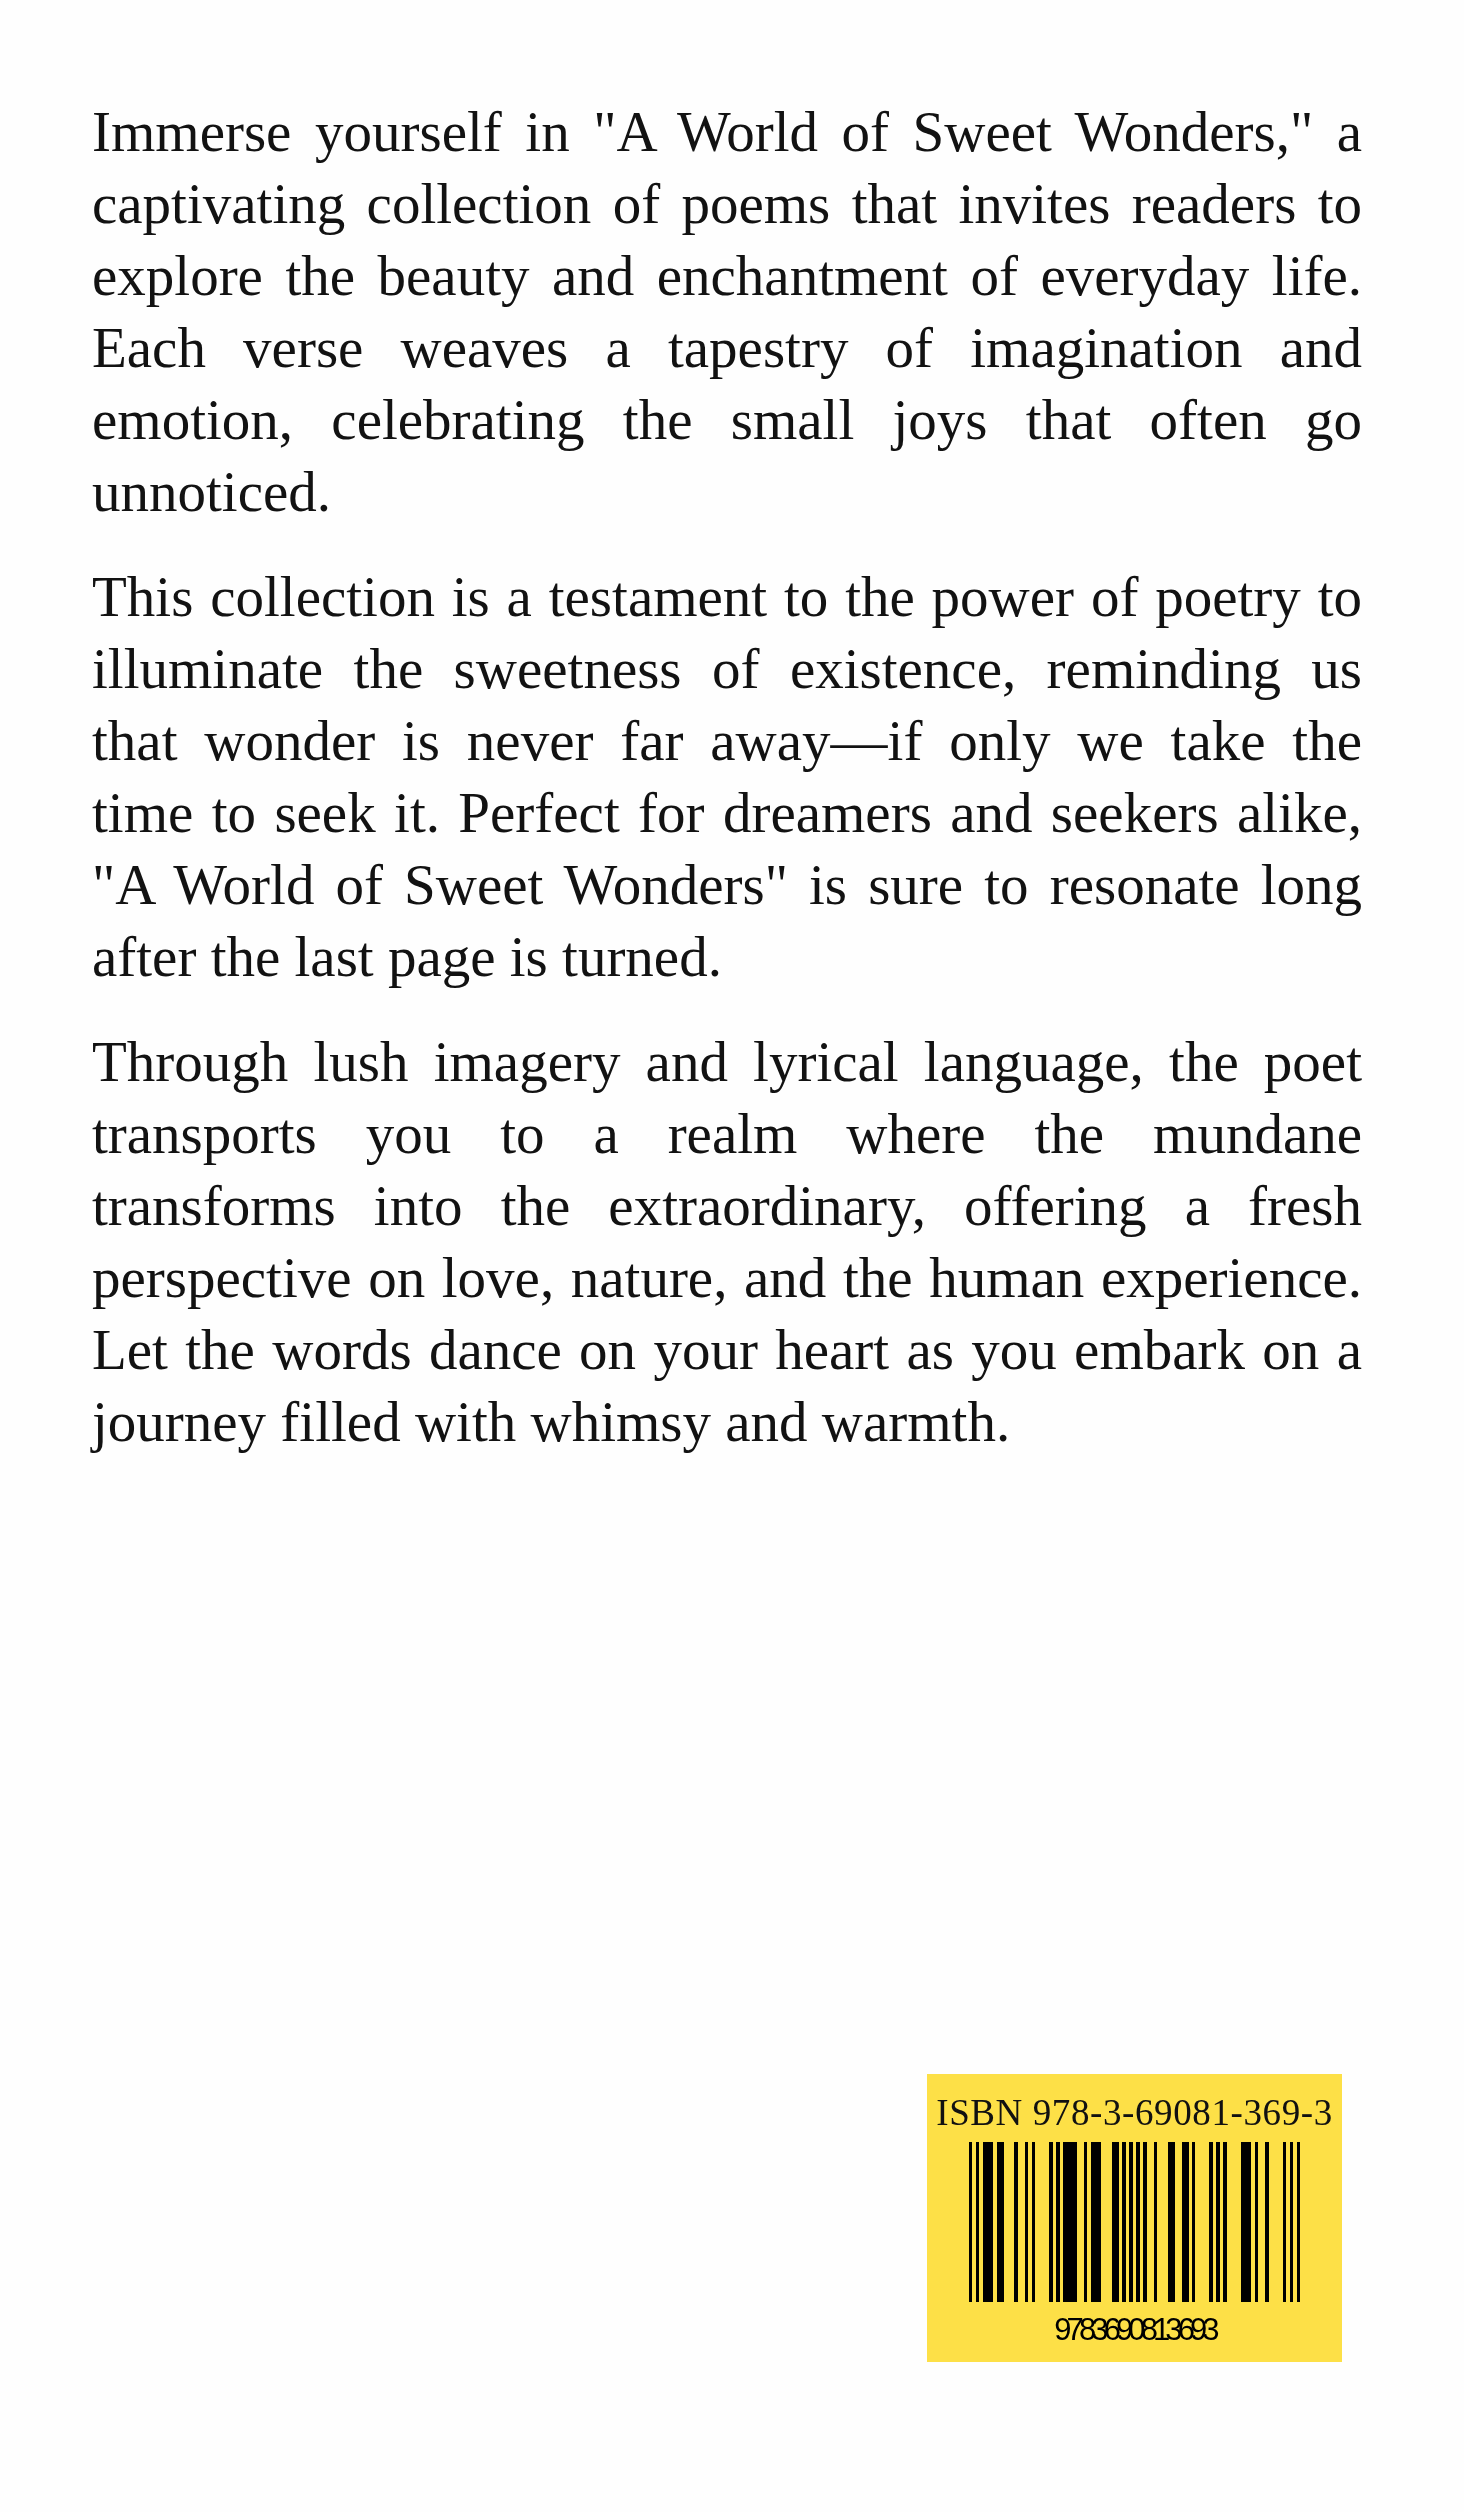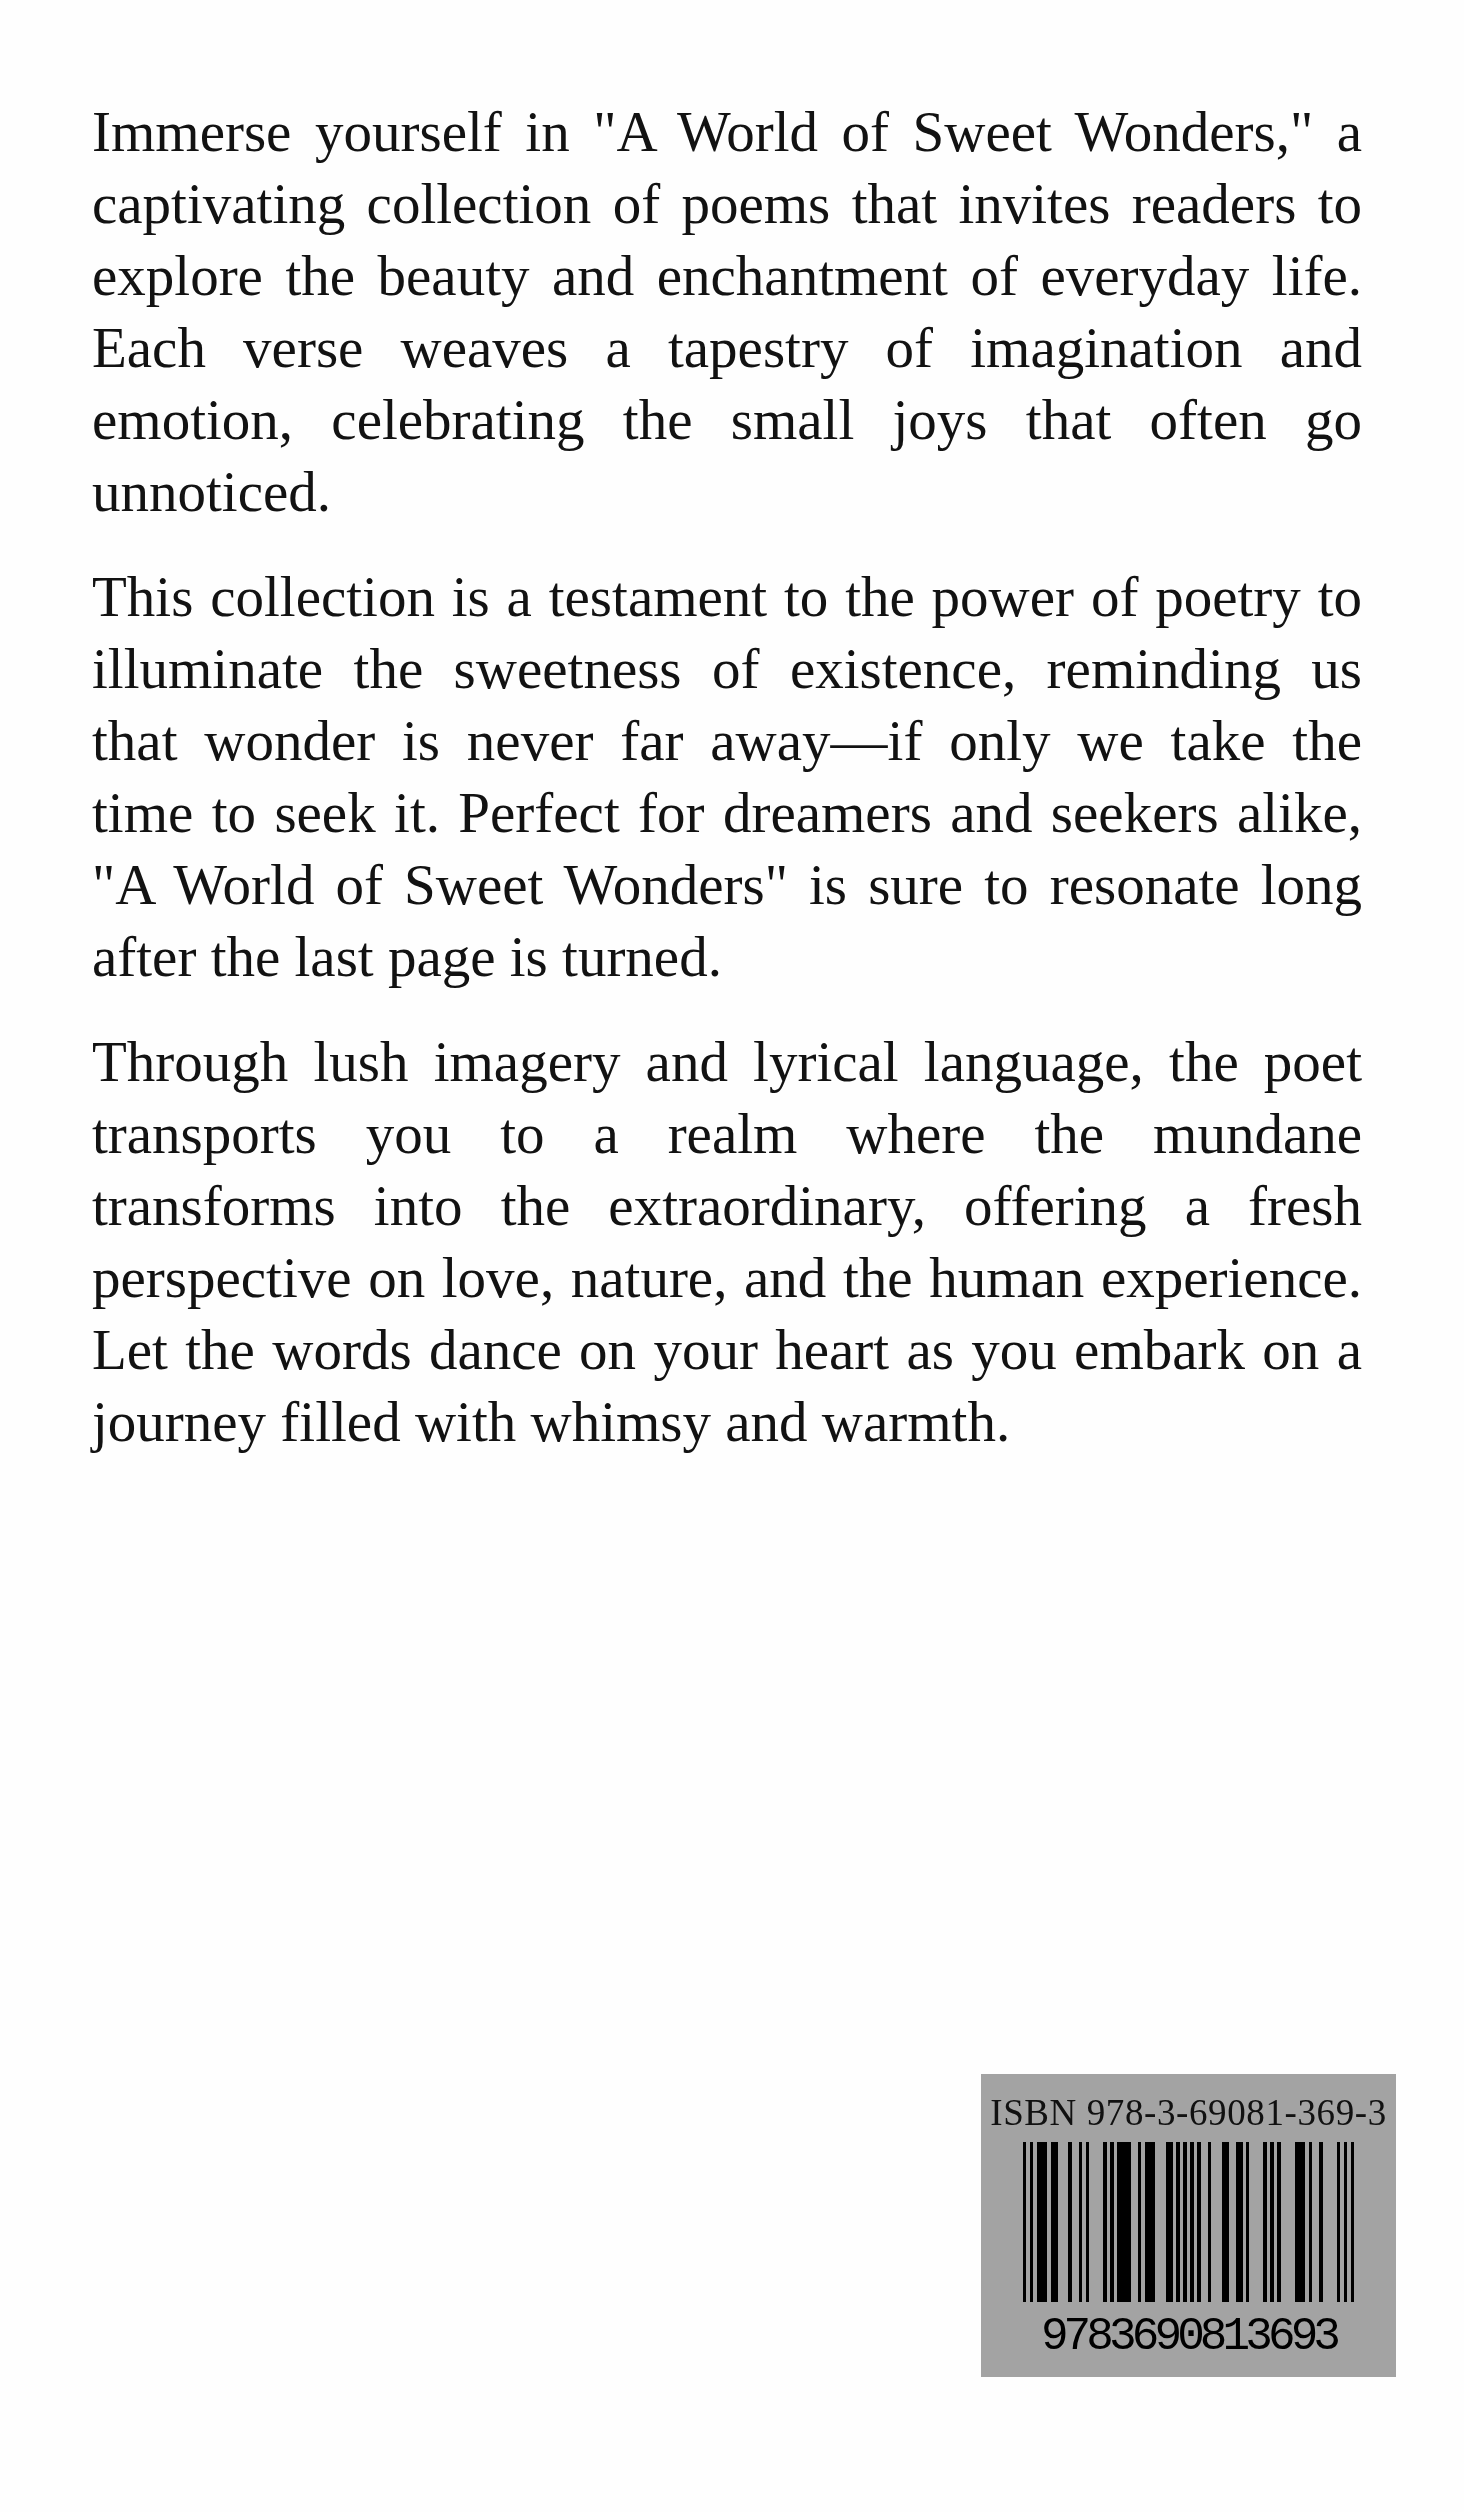--- a/index.html
+++ b/index.html
@@ -31,24 +31,24 @@
     color: #121212;
     text-align: justify;
     text-align-last: left;
   }
   .blurb p {
     margin: 0 0 33px 0;
     padding: 0;
   }
   .isbn-block {
     position: absolute;
-    left: 981px;
+    left: 927px;
     top: 2074px;
     width: 415px;
-    background: #a3a3a3;
+    background: #fde047;
     text-align: center;
   }
   .isbn-label {
     display: block;
     margin-top: 19.5px;
     font-family: "Liberation Serif", serif;
     font-size: 37px;
     line-height: 1;
     letter-spacing: 0.6px;
     color: #111111;
@@ -57,22 +57,22 @@
   .barcode-bars {
     display: block;
     margin: 11px auto 0 auto;
     width: 331px;
     height: 160px;
   }
   .ean-number {
     display: block;
     margin-top: 12.2px;
     margin-bottom: 17px;
-    font-family: Liberation Mono, monospace;
-    font-size: 46px;
+    font-family: Liberation Sans, sans-serif;
+    font-size: 31px;
     line-height: 1;
     letter-spacing: -4.9px;
     color: #000000;
     white-space: nowrap;
   }
 </style>
 </head>
 <body>
 
 <div class="cover">

